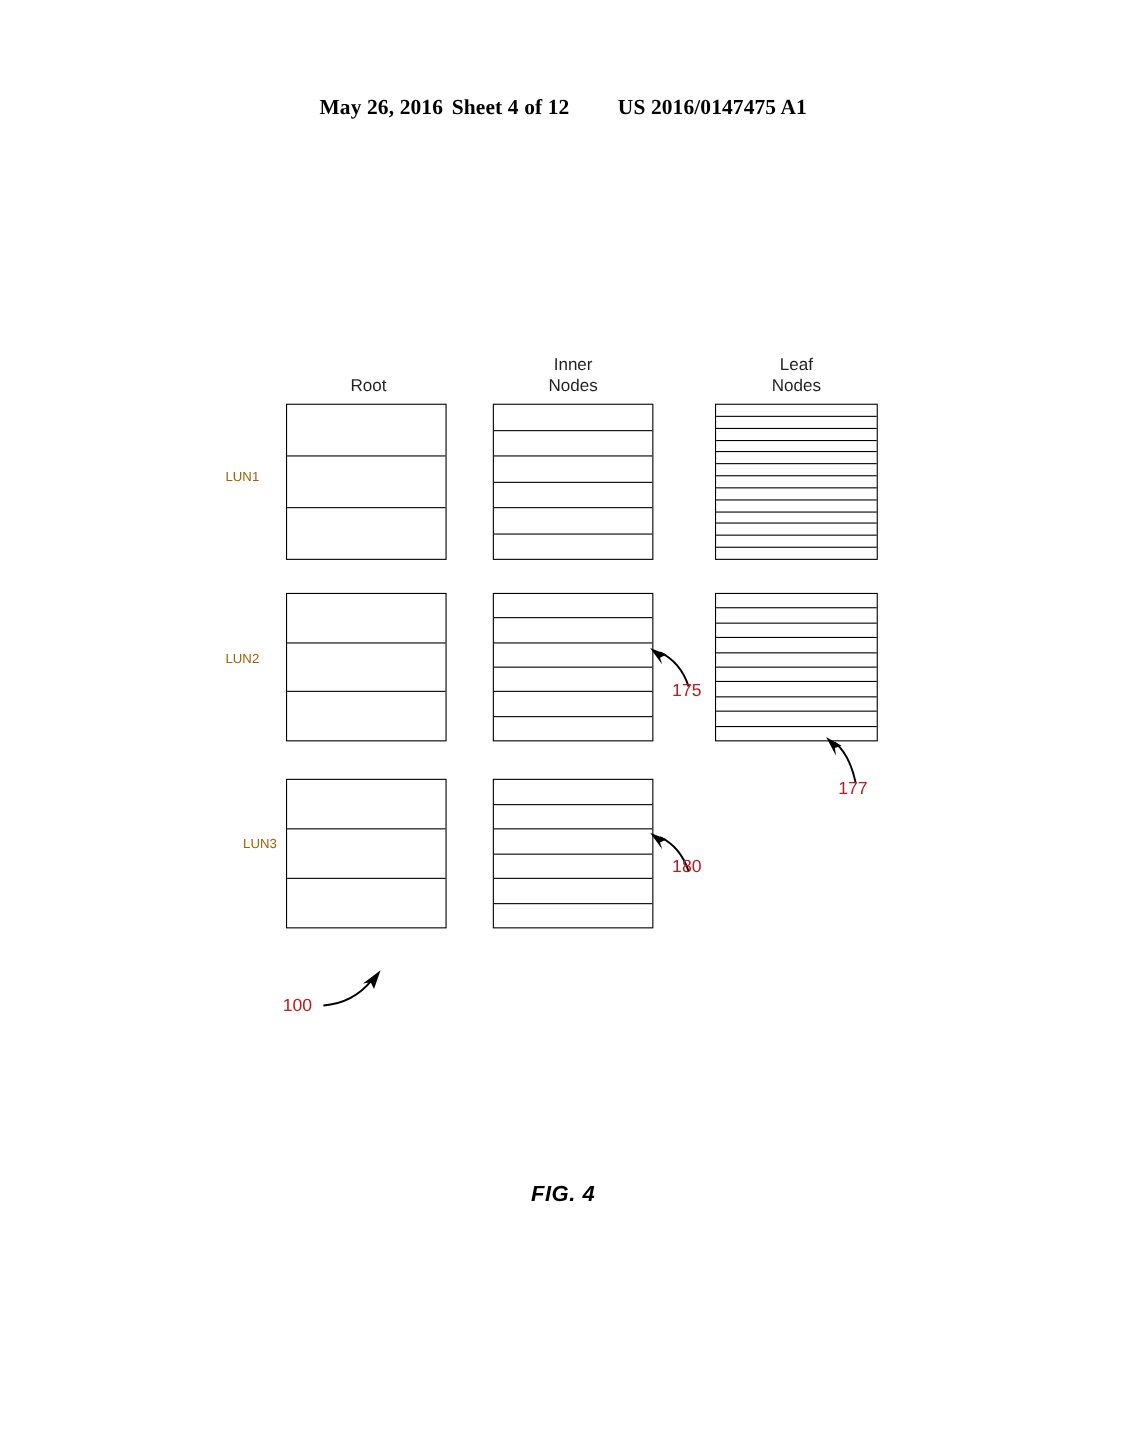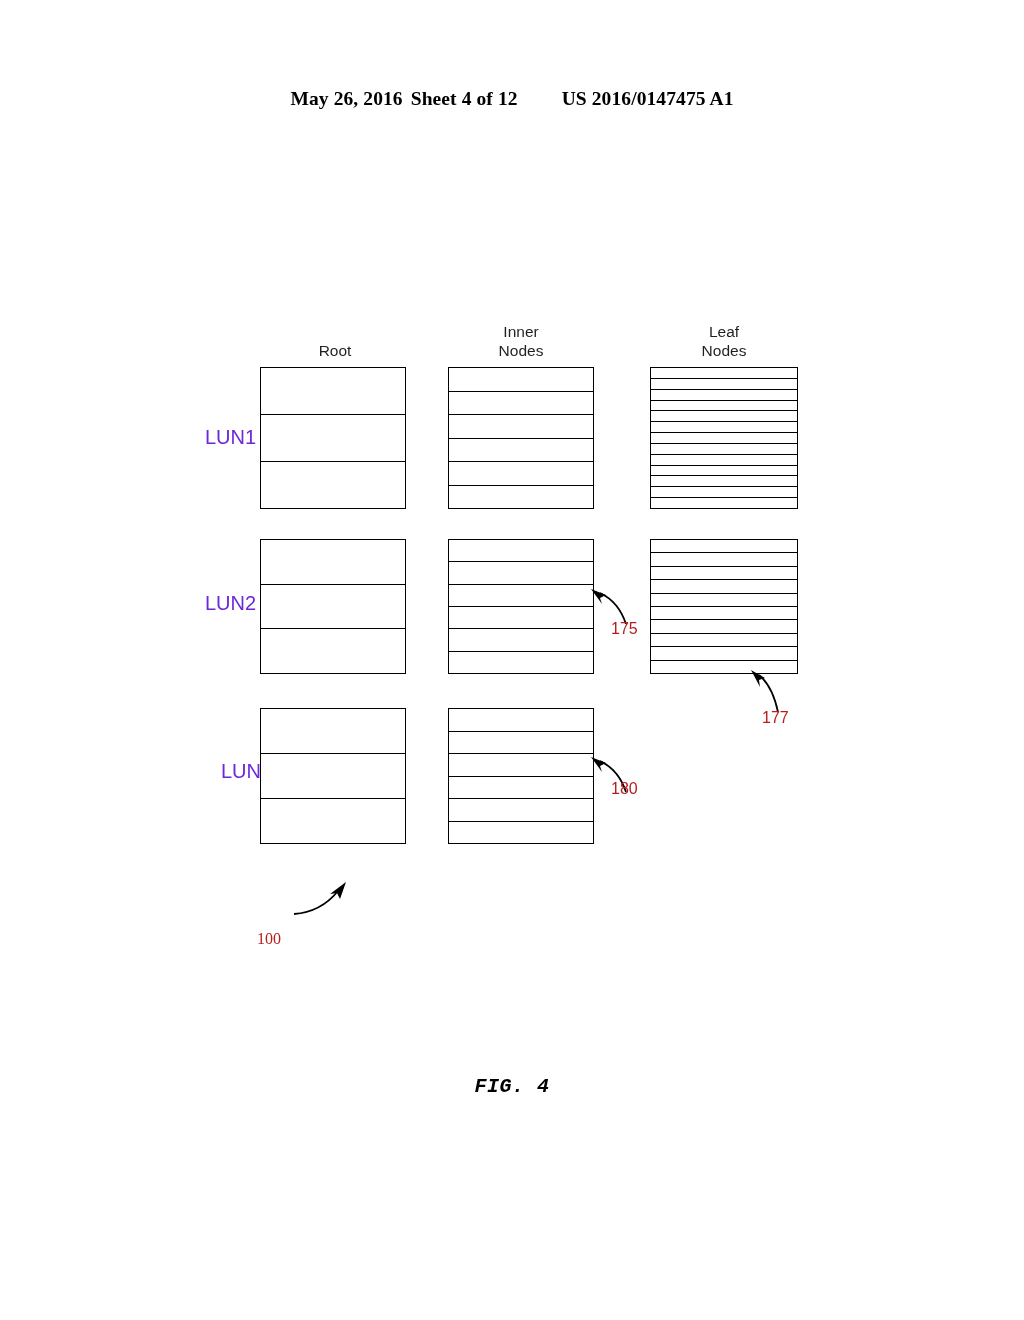--- a/index.html
+++ b/index.html
@@ -56,22 +56,22 @@
     color: #231f20;
     white-space: pre-line;
   }
   .col-head-root  { left: 262px; top: 341px; width: 146px; }
   .col-head-inner { left: 448px; top: 322px; width: 146px; }
   .col-head-leaf  { left: 650px; top: 322px; width: 148px; }
 
   
   .row-label {
     position: absolute;
-    font-size: 20px;
-    color: #6d28d9;
+    font-size: 12px;
+    color: #a16207;
     text-align: right;
     white-space: nowrap;
   }
   .row-label-1 { left: 205px; top: 426px; }
   .row-label-2 { left: 205px; top: 592px; }
   .row-label-3 { left: 205px; top: 760px; margin-left: 16px; }
 
   
   .node-box {
     position: absolute;
@@ -105,39 +105,39 @@
   
   .callout-num {
     position: absolute;
     font-size: 16px;
     color: #b91c1c;
     white-space: nowrap;
   }
   .callout-175 { left: 611px; top: 620px; }
   .callout-177 { left: 762px; top: 709px; }
   .callout-180 { left: 611px; top: 780px; }
-  .callout-100 { left: 257px; top: 930px; font-family: Liberation Serif, serif; }
+  .callout-100 { left: 257px; top: 906px; }
 
   .callout-arrow {
     position: absolute;
     overflow: visible;
   }
   .arrow-175 { left: 588px; top: 586px; width: 46px; height: 42px; }
   .arrow-177 { left: 748px; top: 668px; width: 46px; height: 48px; }
   .arrow-180 { left: 588px; top: 754px; width: 46px; height: 42px; }
   .arrow-100 { left: 292px; top: 880px; width: 62px; height: 40px; }
 
   
   .fig-caption {
     position: absolute;
     left: 0;
     top: 1075px;
     width: 1024px;
     text-align: center;
-    font-family: Liberation Mono, monospace;
+    font-family: Liberation Sans, sans-serif;
     font-style: italic;
     font-weight: bold;
     font-size: 20px;
     letter-spacing: 0.5px;
     color: #000000;
   }
 </style>
 </head>
 <body>
 

